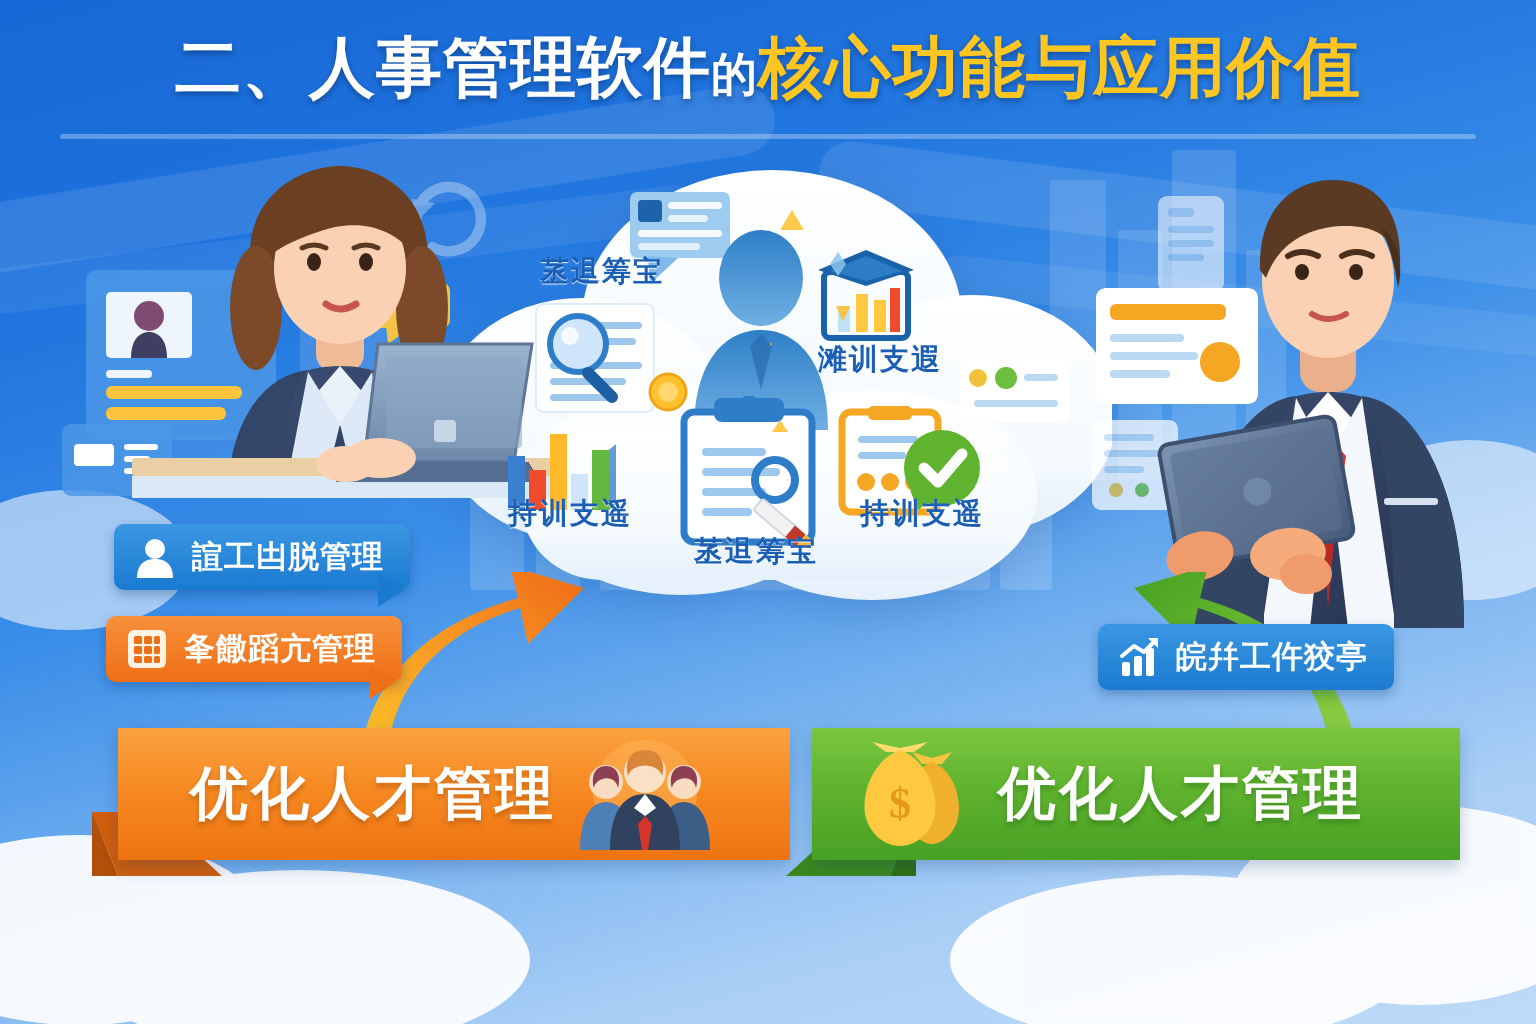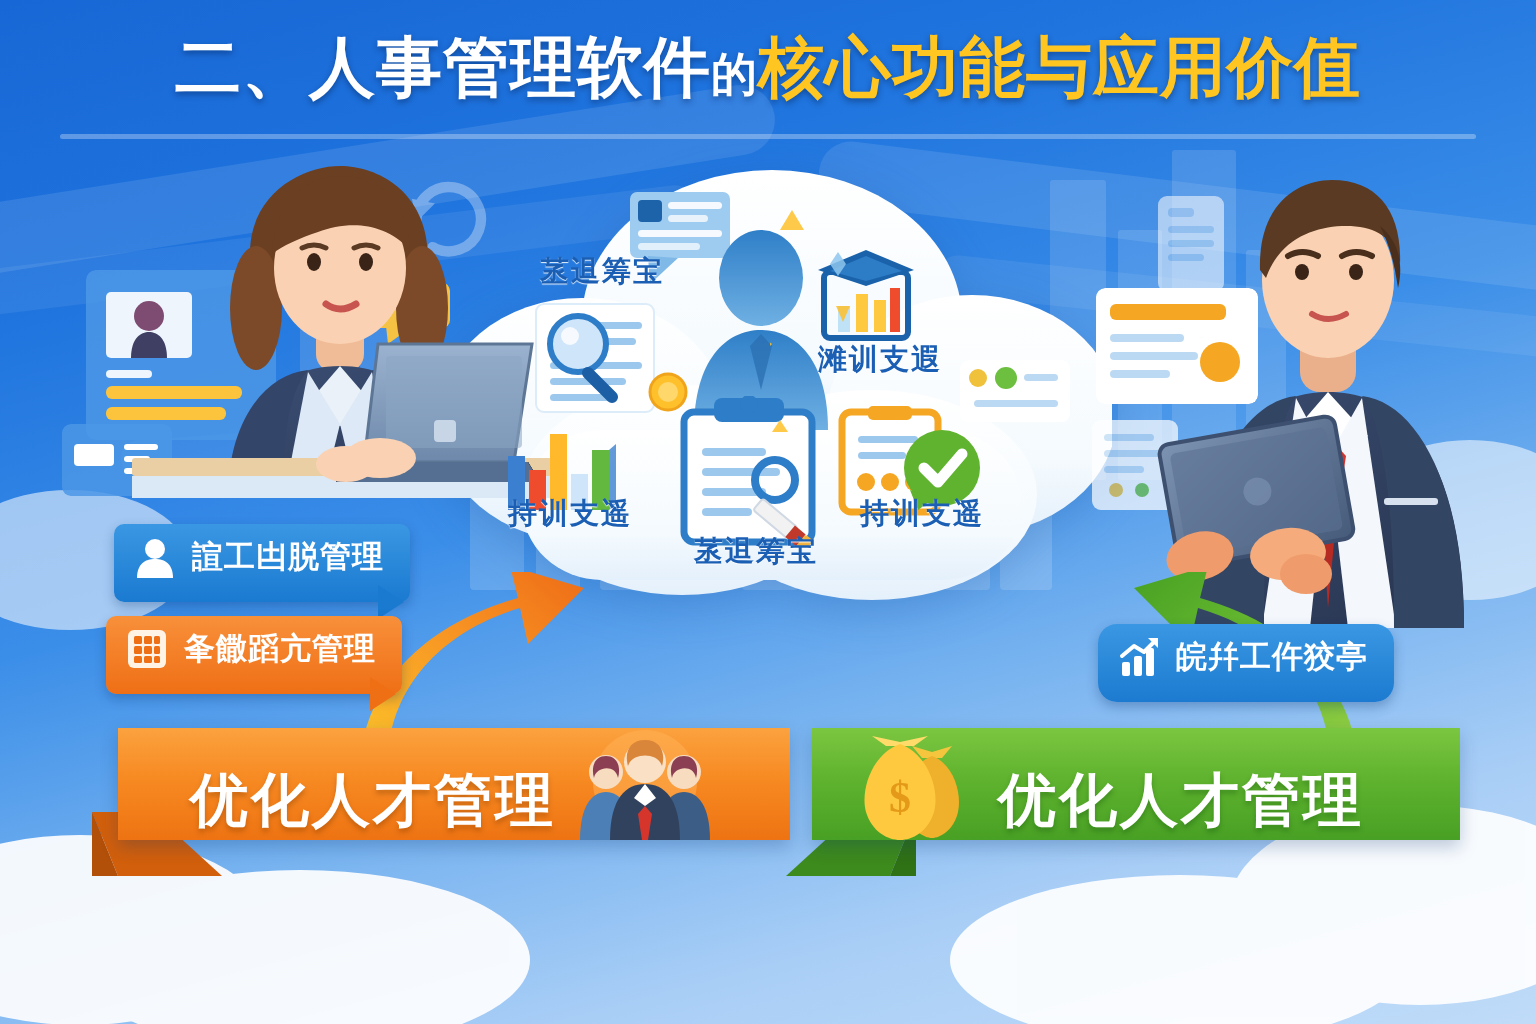--- a/index.html
+++ b/index.html
@@ -53,40 +53,40 @@
   .cl-5{left:860px;top:494px;}
 
   .ico{position:absolute;z-index:25;}
 
   
   .figure{position:absolute;z-index:22;}
 
   
   .pill{
     position:absolute;z-index:30;display:flex;align-items:center;gap:16px;
-    padding:12px 26px 24px 20px;border-radius:10px;
+    padding:12px 26px 12px 20px;border-radius:10px;
     color:#fff;font-size:31px;font-weight:bold;white-space:nowrap;
     box-shadow:0 5px 12px rgba(10,50,110,.30);
     letter-spacing:1px;
   }
   .pill .tail{
     position:absolute;width:0;height:0;border-top:17px solid transparent;
     border-bottom:17px solid transparent;bottom:-14px;
   }
   .pill-blue{left:114px;top:524px;background:linear-gradient(180deg,#3a97e3,#1a7ad0);}
   .pill-blue .tail{right:6px;border-left:26px solid #1a7ad0;bottom:-17px;}
   .pill-orange{left:106px;top:616px;background:linear-gradient(180deg,#f8903a,#ef6f15);align-items:center;}
   .pill-orange .tail{right:6px;border-left:26px solid #ef6f15;bottom:-17px;}
-  .pill-right{left:1098px;top:624px;background:linear-gradient(180deg,#3a97e3,#1c7bd0);border-radius:19px;}
+  .pill-right{left:1098px;top:624px;background:linear-gradient(180deg,#3a97e3,#1c7bd0);}
 
   .pill-ico{width:42px;height:42px;flex:0 0 42px;display:block;}
 
   
   .banner{
-    position:absolute;z-index:32;height:112px;display:flex;align-items:flex-end;
+    position:absolute;z-index:32;height:132px;display:flex;align-items:center;
     box-shadow:0 7px 16px rgba(10,50,110,.25);
   }
   .banner-text{
     color:#ffffff;font-size:58px;font-weight:bold;letter-spacing:3px;white-space:nowrap;
     text-shadow:0 4px 5px rgba(120,55,0,.35);
   }
   .banner-green .banner-text{text-shadow:0 4px 5px rgba(20,85,15,.35);}
   .banner-orange{
     left:118px;top:728px;width:600px;
     background:linear-gradient(180deg,#fba23f 0%,#f78a22 45%,#ee7312 100%);

